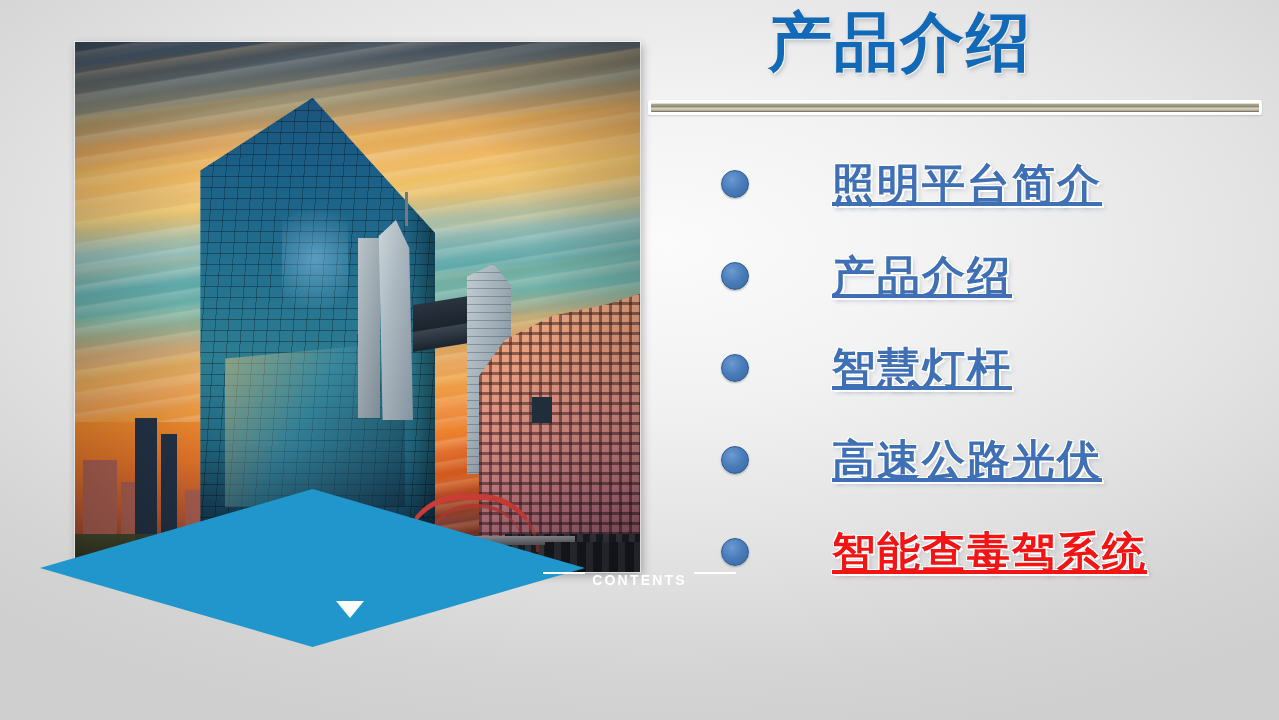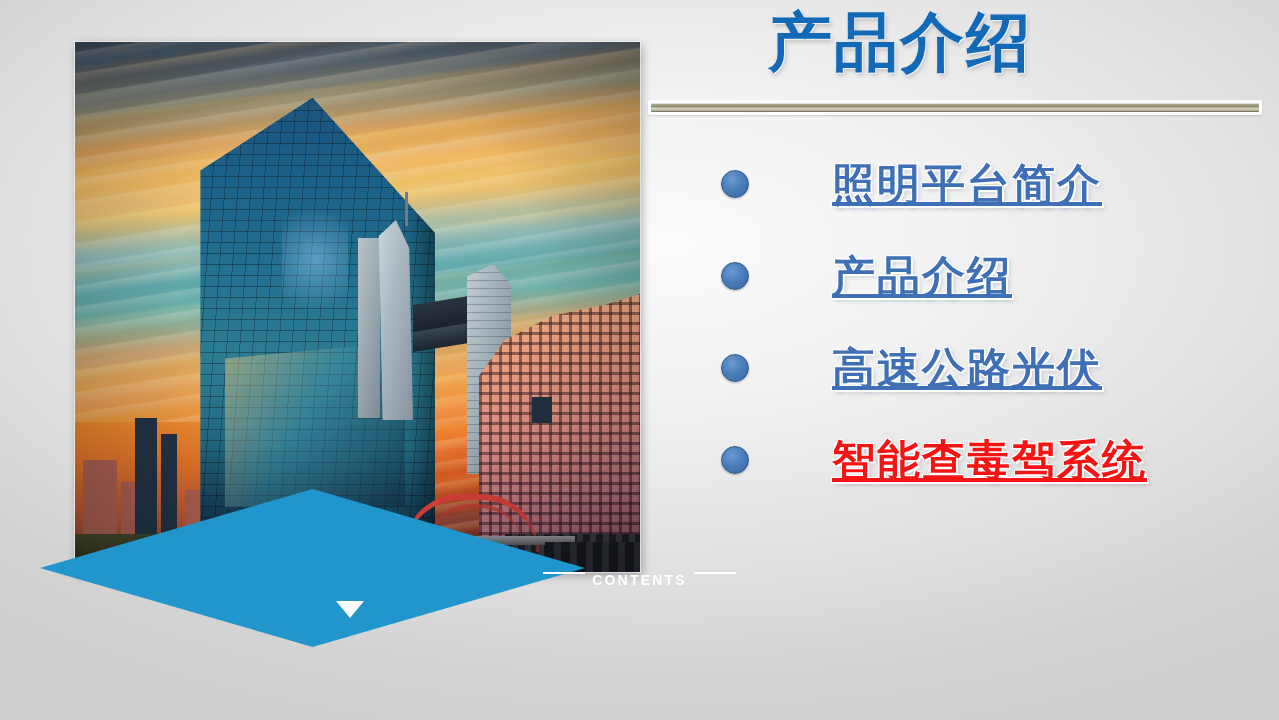--- a/index.html
+++ b/index.html
@@ -329,20 +329,24 @@
     <div class="bullet-row">
       <span class="bullet-dot"></span>
       <span class="bullet-text blue">照明平台简介</span>
     </div>
 
     <div class="bullet-row">
       <span class="bullet-dot"></span>
       <span class="bullet-text blue">产品介绍</span>
     </div>
 
+    <div class="bullet-row">
+      <span class="bullet-dot"></span>
+      <span class="bullet-text blue">智慧灯杆</span>
+    </div>
 
 
     <div class="bullet-row">
       <span class="bullet-dot"></span>
       <span class="bullet-text blue">高速公路光伏</span>
     </div>
 
     <div class="bullet-row">
       <span class="bullet-dot"></span>
       <span class="bullet-text red">智能查毒驾系统</span>

